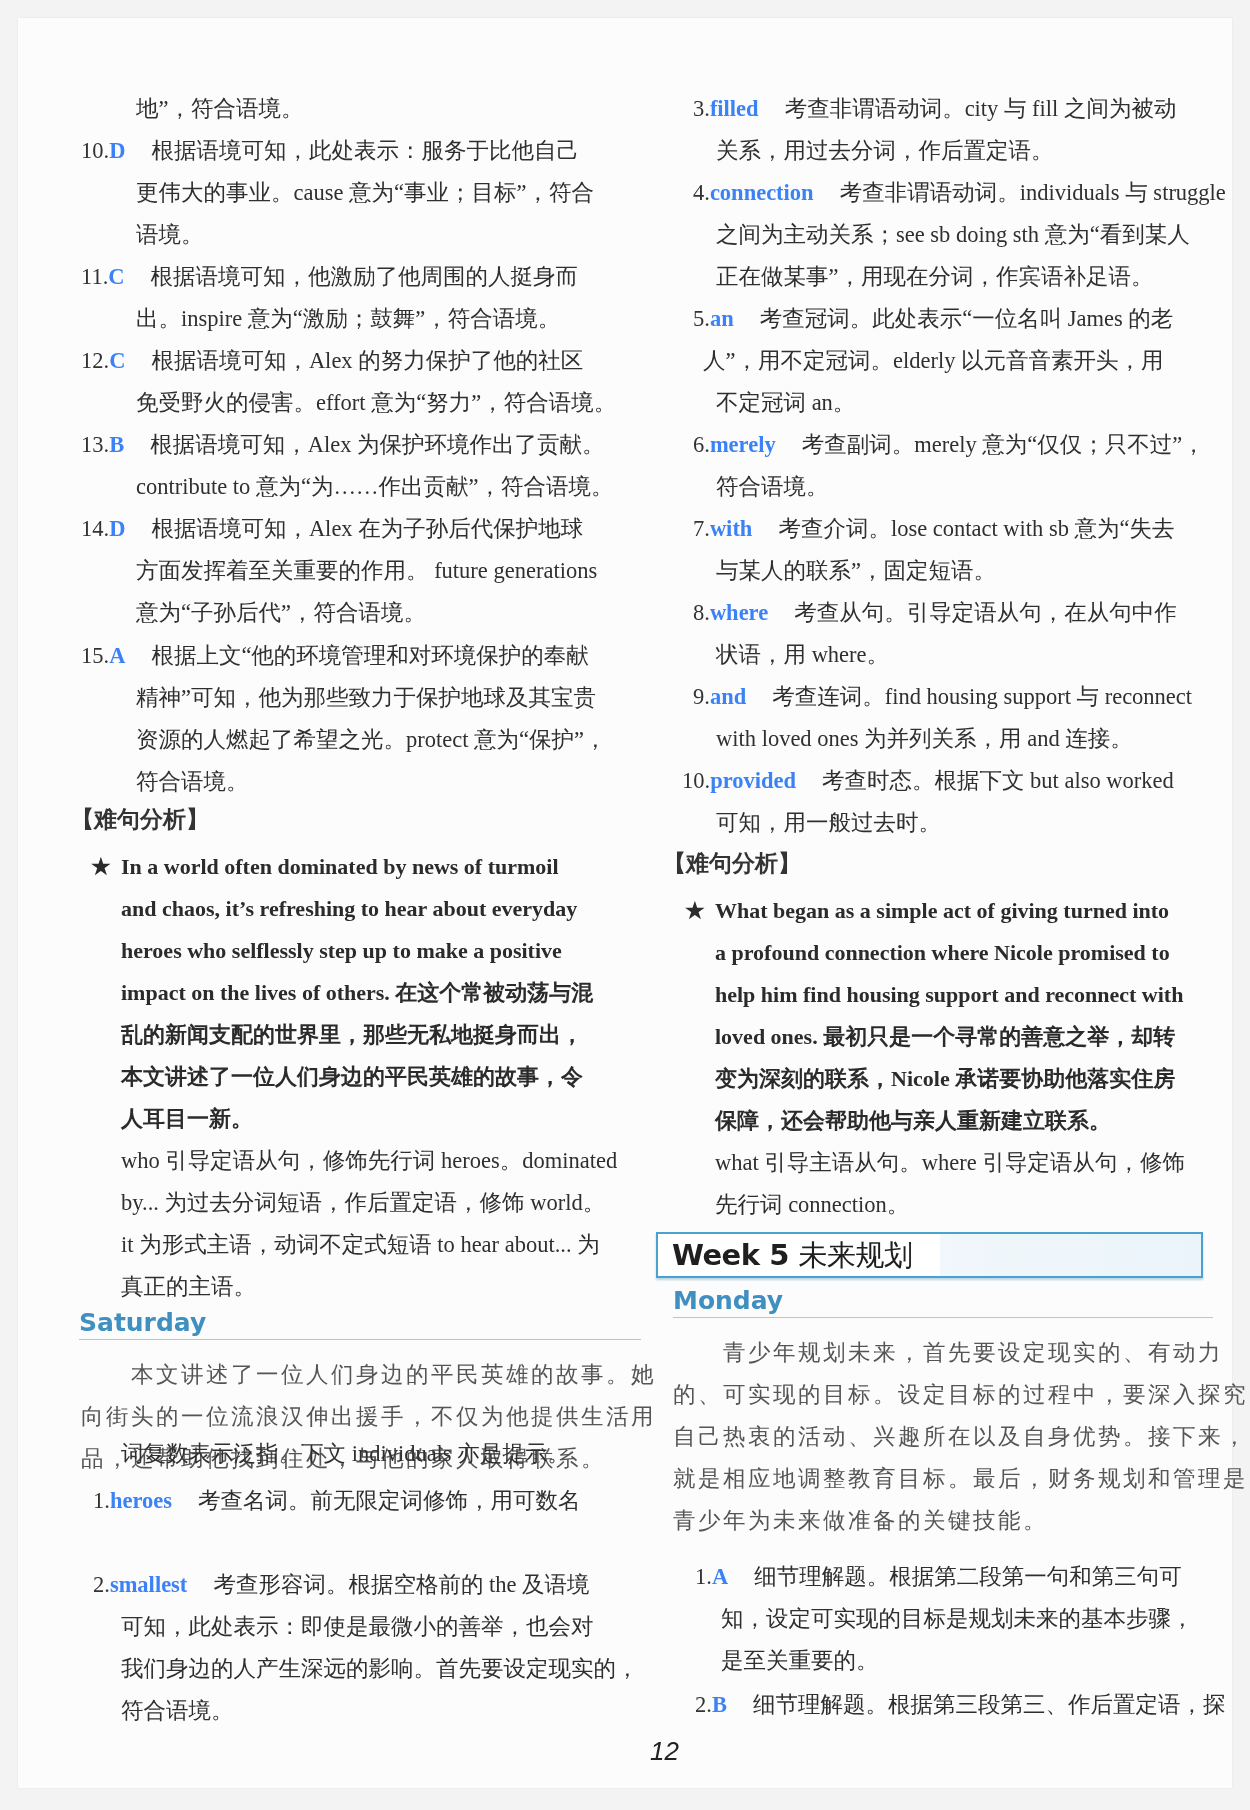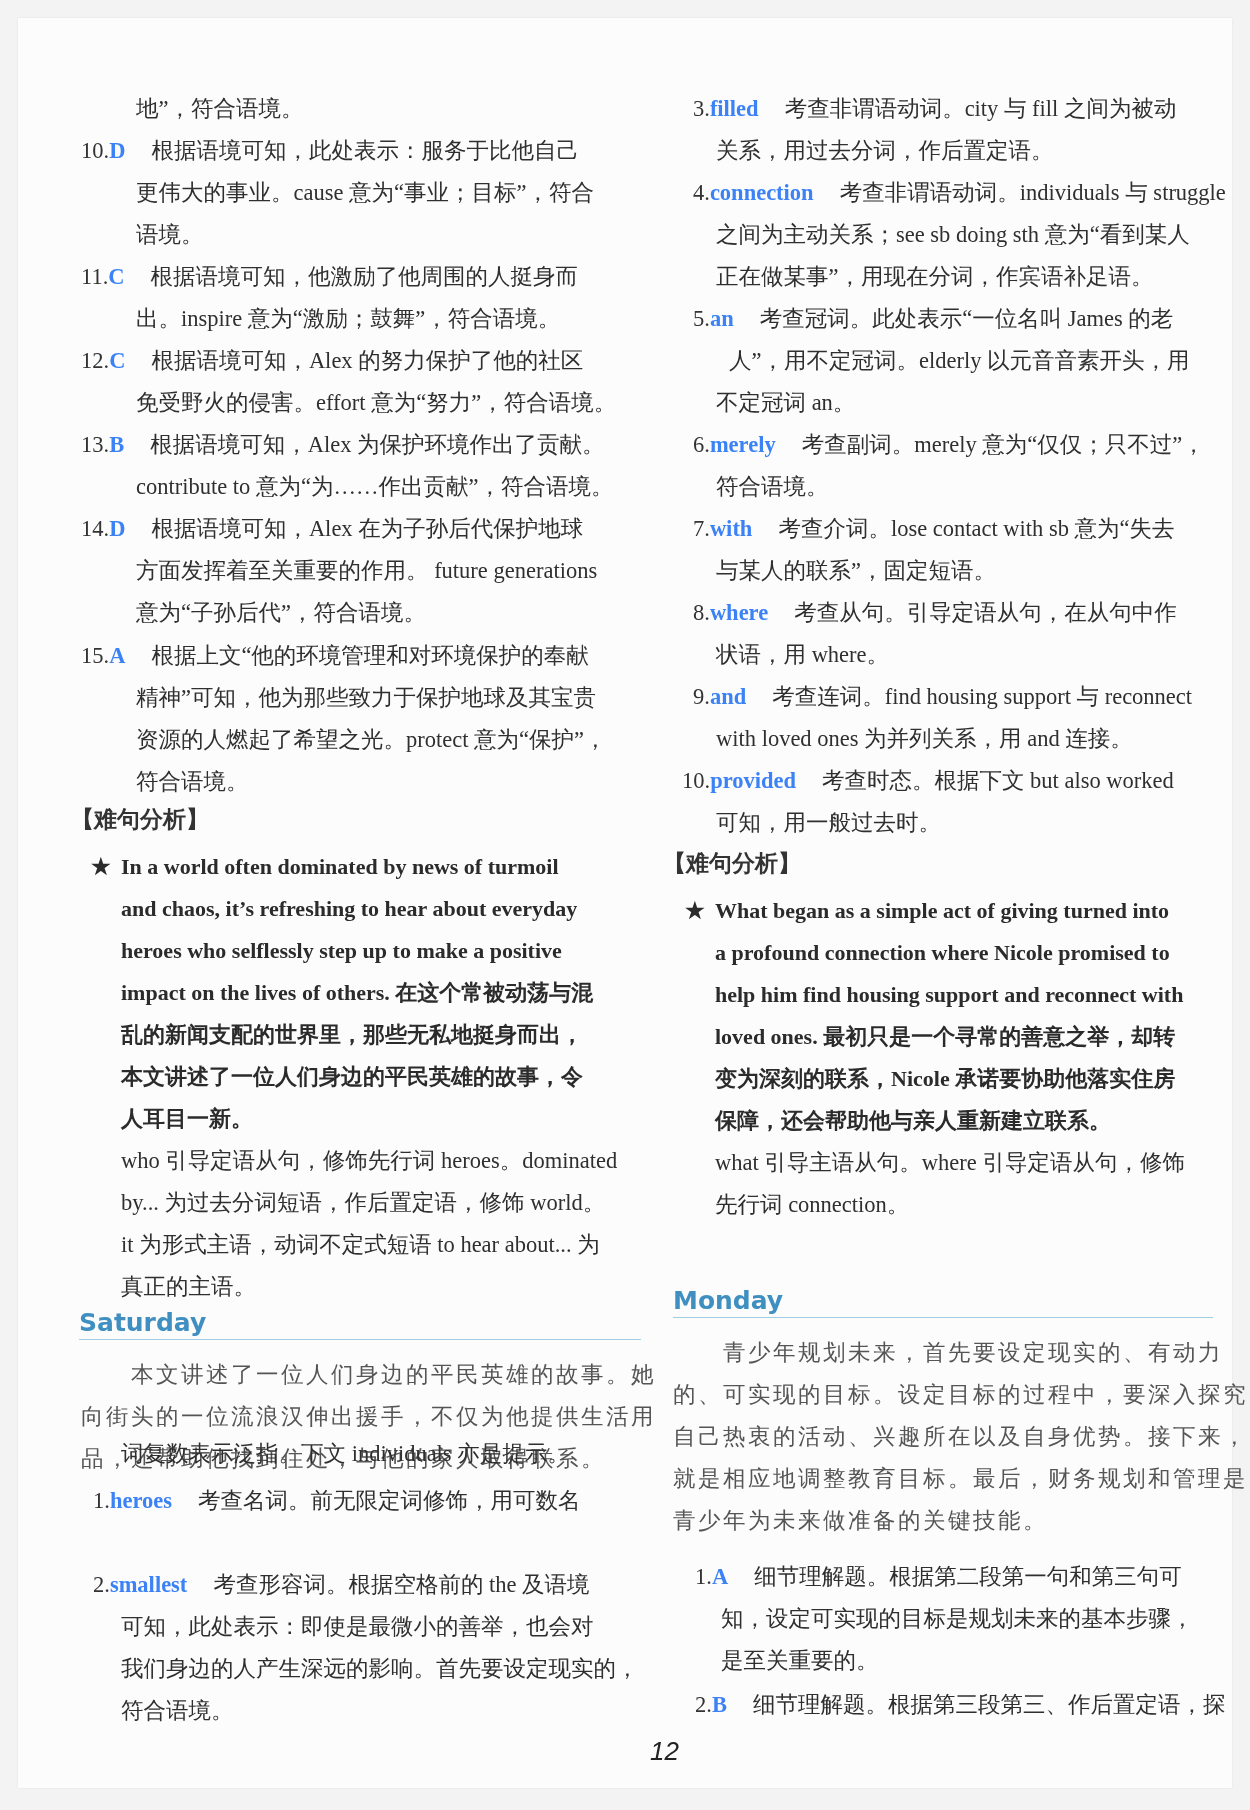--- a/index.html
+++ b/index.html
@@ -131,21 +131,21 @@
 
     <div class="line" style="top:154px;left:20px">
       <span class="num">4.</span><span class="ans">connection</span><span>考查非谓语动词。individuals 与 struggle</span>
     </div>
     <div class="line" style="top:196px;left:43px">之间为主动关系；see sb doing sth 意为“看到某人</div>
     <div class="line" style="top:238px;left:43px">正在做某事”，用现在分词，作宾语补足语。</div>
 
     <div class="line" style="top:280px;left:20px">
       <span class="num">5.</span><span class="ans">an</span><span>考查冠词。此处表示“一位名叫 James 的老</span>
     </div>
-    <div class="line" style="top:322px;left:56px">人”，用不定冠词。elderly 以元音音素开头，用</div>
+    <div class="line" style="top:322px;left:30px">人”，用不定冠词。elderly 以元音音素开头，用</div>
     <div class="line" style="top:364px;left:43px">不定冠词 an。</div>
 
     <div class="line" style="top:406px;left:20px">
       <span class="num">6.</span><span class="ans">merely</span><span>考查副词。merely 意为“仅仅；只不过”，</span>
     </div>
     <div class="line" style="top:448px;left:43px">符合语境。</div>
 
     <div class="line" style="top:490px;left:20px">
       <span class="num">7.</span><span class="ans">with</span><span>考查介词。lose contact with sb 意为“失去</span>
     </div>
@@ -190,16 +190,21 @@
       <span class="num">1.</span><span class="ans">A</span><span>细节理解题。根据第二段第一句和第三句可</span>
     </div>
     <div class="line" style="top:1580px;left:48px">知，设定可实现的目标是规划未来的基本步骤，</div>
     <div class="line" style="top:1622px;left:48px">是至关重要的。</div>
 
     <div class="line" style="top:1666px;left:22px">
       <span class="num">2.</span><span class="ans">B</span><span>细节理解题。根据第三段第三、作后置定语，探</span>
     </div>
   </div>
 
+  <div class="banner" style="left:638px;top:1214px">
+    <div class="banner-text">
+      <span>Week 5</span> <span class="cn">未来规划</span>
+    </div>
+  </div>
 
 
   <div class="page-num">12</div>
 </div>
 
 </body></html>

